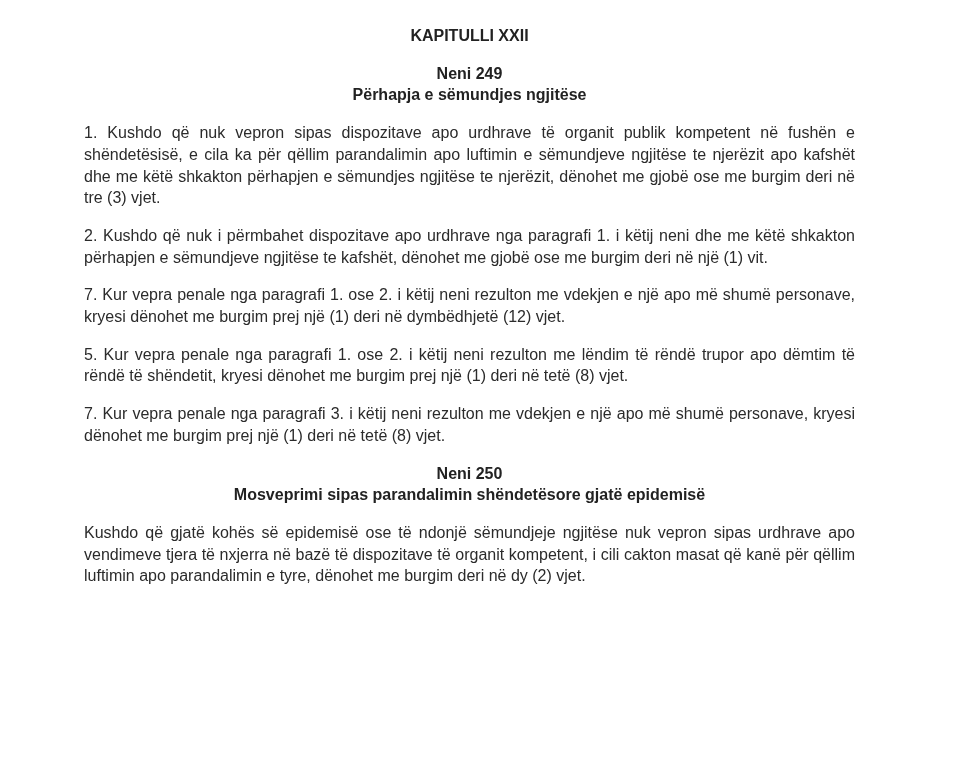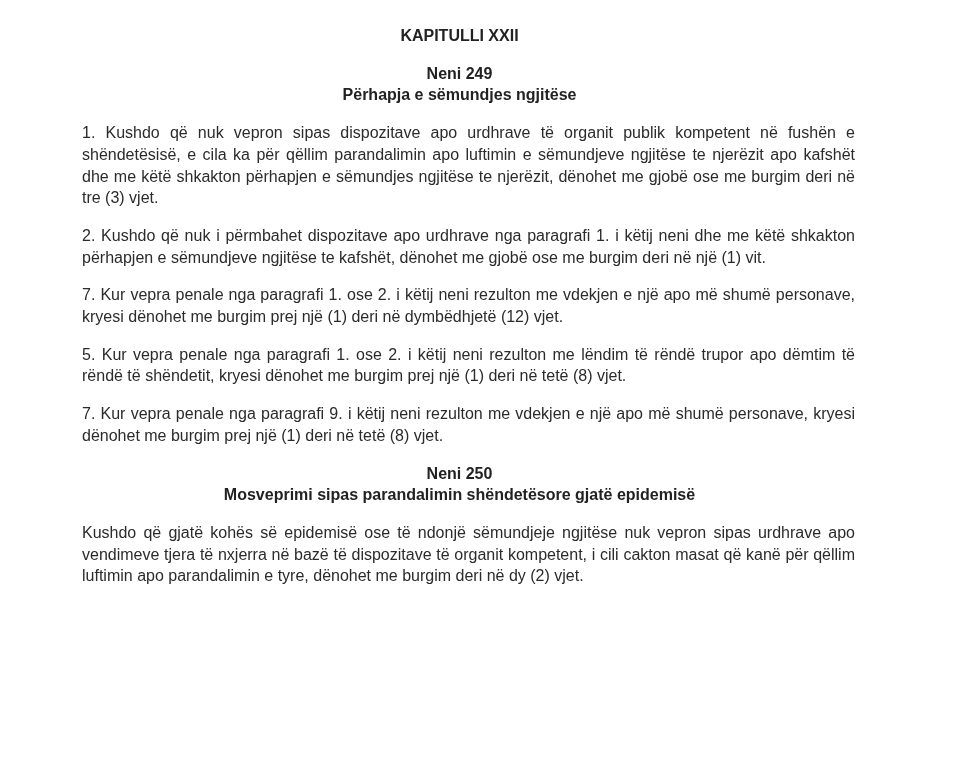--- a/index.html
+++ b/index.html
@@ -4,40 +4,40 @@
 <style>
   html, body {
     margin: 0;
     padding: 0;
     background: #ffffff;
   }
   .page {
     width: 974px;
     height: 624px;
     box-sizing: border-box;
-    padding: 25px 119px 0 64px;
+    padding: 25px 119px 0 84px;
     background: #ffffff;
     font-family: "Liberation Sans", "DejaVu Sans", sans-serif;
     font-size: 16px;
     line-height: 21.7px;
     color: #2b2b2b;
     overflow: hidden;
   }
   .chapter-heading,
   .article-heading {
     text-align: center;
     font-weight: bold;
     color: #222222;
     margin: 0 0 16px 0;
   }
   .heading-line {
     white-space: nowrap;
   }
   .body-paragraph {
-    margin: 0 0 16px 18px;
+    margin: 0 0 16px 0;
     text-align: justify;
   }
 </style>
 </head>
 <body>
 
 <div class="page">
 
   <header class="chapter-heading">
     <div class="heading-line">KAPITULLI XXII</div>
@@ -45,21 +45,21 @@
 
   <section class="article">
     <div class="article-heading">
       <div class="heading-line">Neni 249</div>
       <div class="heading-line">Përhapja e sëmundjes ngjitëse</div>
     </div>
     <p class="body-paragraph">1. Kushdo që nuk vepron sipas dispozitave apo urdhrave të organit publik kompetent në fushën e shëndetësisë, e cila ka për qëllim parandalimin apo luftimin e sëmundjeve ngjitëse te njerëzit apo kafshët dhe me këtë shkakton përhapjen e sëmundjes ngjitëse te njerëzit, dënohet me gjobë ose me burgim deri në tre (3) vjet.</p>
     <p class="body-paragraph">2. Kushdo që nuk i përmbahet dispozitave apo urdhrave nga paragrafi 1. i këtij neni dhe me këtë shkakton përhapjen e sëmundjeve ngjitëse te kafshët, dënohet me gjobë ose me burgim deri në një (1) vit.</p>
     <p class="body-paragraph">7. Kur vepra penale nga paragrafi 1. ose 2. i këtij neni rezulton me vdekjen e një apo më shumë personave, kryesi dënohet me burgim prej një (1) deri në dymbëdhjetë (12) vjet.</p>
     <p class="body-paragraph">5. Kur vepra penale nga paragrafi 1. ose 2. i këtij neni rezulton me lëndim të rëndë trupor apo dëmtim të rëndë të shëndetit,  kryesi dënohet me burgim prej një (1) deri në tetë (8) vjet.</p>
-    <p class="body-paragraph">7. Kur vepra penale nga paragrafi 9. i këtij neni rezulton me vdekjen e një apo më shumë personave, kryesi dënohet me burgim prej një (1) deri në tetë (8) vjet.</p>
+    <p class="body-paragraph">7. Kur vepra penale nga paragrafi 3. i këtij neni rezulton me vdekjen e një apo më shumë personave, kryesi dënohet me burgim prej një (1) deri në tetë (8) vjet.</p>
   </section>
 
   <section class="article">
     <div class="article-heading">
       <div class="heading-line">Neni 250</div>
       <div class="heading-line">Mosveprimi sipas parandalimin shëndetësore gjatë epidemisë</div>
     </div>
     <p class="body-paragraph">Kushdo që gjatë kohës së epidemisë ose të ndonjë sëmundjeje ngjitëse nuk vepron sipas urdhrave apo vendimeve tjera të nxjerra në bazë  të dispozitave të organit kompetent, i cili cakton masat që kanë për qëllim luftimin apo parandalimin e tyre, dënohet me burgim deri në dy (2) vjet.</p>
   </section>
 

